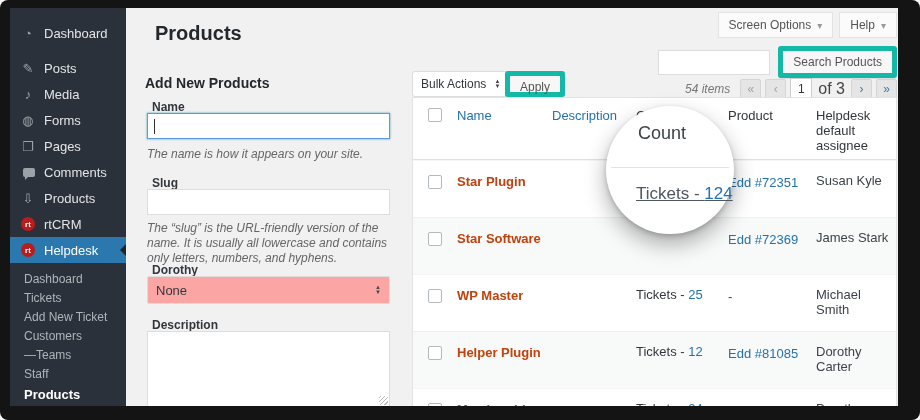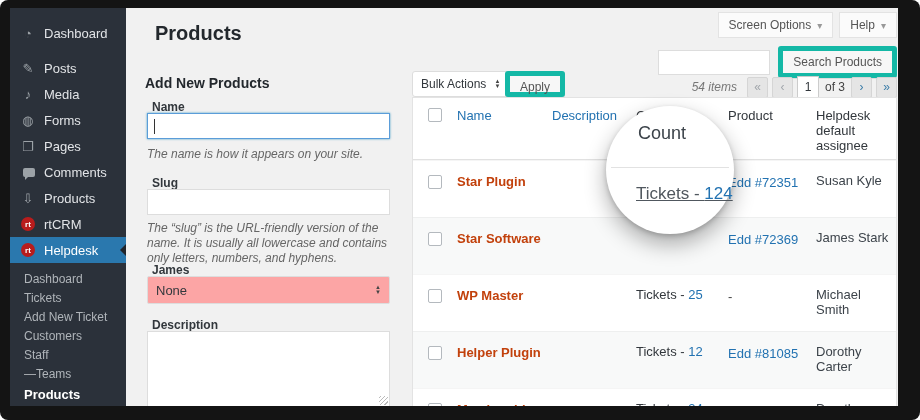--- a/index.html
+++ b/index.html
@@ -45,21 +45,21 @@
   .resize-h { position:absolute; right:1px; bottom:1px; width:9px; height:9px; background:repeating-linear-gradient(-45deg, transparent 0 2px, #bbb 2px 3px); }
 
   
   .bulk-box { position:absolute; left:402px; top:63px; height:26px; background:#fff; border:1px solid #ddd; border-radius:3px; font-size:12px; color:#32373c; display:flex; align-items:center; gap:8px; padding:0 8px; cursor:pointer; }
   .apply-btn { position:absolute; left:495px; top:63px; height:26px; }
   .pagination { position:absolute; right:1px; top:64px; display:flex; align-items:center; gap:4px; }
   .pag-items { font-style:italic; font-size:12px; color:#777; margin-right:6px; }
   .pag-btn { width:21px; height:21px; background:#e5e5e5; border:1px solid #d5d5d5; border-radius:2px; text-align:center; line-height:19px; font-size:12px; color:#a0a5aa; cursor:pointer; }
   .pag-btn.on { color:#3a7ca8; }
   .pag-cur { width:22px; height:22px; background:#fff; border:1px solid #ccc; text-align:center; line-height:20px; font-size:12px; color:#32373c; }
-  .pag-of { font-size:12px; color:#444; margin:8px 2px; }
+  .pag-of { font-size:16px; color:#444; margin:8px 2px; }
 
   .table-card { position:absolute; left:402px; top:89px; width:485px; height:309px; background:#fff; border:1px solid #e3e3e3; border-bottom:none; }
   .tgrid { display:grid; grid-template-columns:44px 95px 84px 92px 88px 1fr; align-items:start; }
   .thead { border-bottom:1px solid #e1e1e1; padding:8px 0 6px; min-height:37px; }
   .th { font-size:13px; color:#32373c; padding-top:2px; }
   .th.link { color:#2272b1; cursor:pointer; }
   .cb { width:14px; height:14px; background:#fff; border:1px solid #b4b9be; border-radius:2px; margin:2px auto 0; cursor:pointer; }
   .trow { height:57px; padding-top:12px; border-top:1px solid rgba(0,0,0,0.04); }
   .trow:nth-child(odd) { background:#f8f9f9; }
   .cname { font-size:13px; font-weight:bold; color:#c2410c; text-decoration:none; cursor:pointer; line-height:17px; padding-right:8px; display:inline-block; }
@@ -125,22 +125,22 @@
             <span class="rtbadge">rt</span>
           </span>
         <span>Helpdesk</span>
         <span class="arrow"></span>
       </div>
       <div class="submenu">
         <div class="smi">Dashboard</div>
         <div class="smi">Tickets</div>
         <div class="smi">Add New Ticket</div>
         <div class="smi">Customers</div>
+        <div class="smi">—Teams</div>
         <div class="smi">Staff</div>
-        <div class="smi">—Teams</div>
         <div class="smi current">Products</div>
 
       </div>
     </div>
 
     <div class="page-title">Products</div>
     <div class="tr-tabs">
       <div class="tab-btn">
         <span>Screen Options</span>
         <span class="caret">▾</span>
@@ -158,21 +158,21 @@
     <div class="form-col">
       <div class="form-h">Add New Products</div>
     </div>
     <div class="flabel" style="top:92px">Name</div>
     <input class="finput focused" style="top: 105px;" value="">
     <div class="caret-line" style="top:111px"></div>
     <div class="fhelp" style="top:139px">The name is how it appears on your site.</div>
     <div class="flabel" style="top:168px">Slug</div>
     <input class="finput" style="top: 181px;" value="">
     <div class="fhelp" style="top:213px">The “slug” is the URL-friendly version of the name. It is usually all lowercase and contains only letters, numbers, and hyphens.</div>
-    <div class="flabel" style="top:255px">James</div>
+    <div class="flabel" style="top:255px">Dorothy</div>
     <div class="fselect" style="top:268px">
       <span>None</span>
       <span class="updown">
         <span>▲</span>
           <span>▼</span>
       </span>
     </div>
     <div class="flabel" style="top:310px">Description</div>
     <div class="ftextarea" style="top:323px">
       <span></span>

